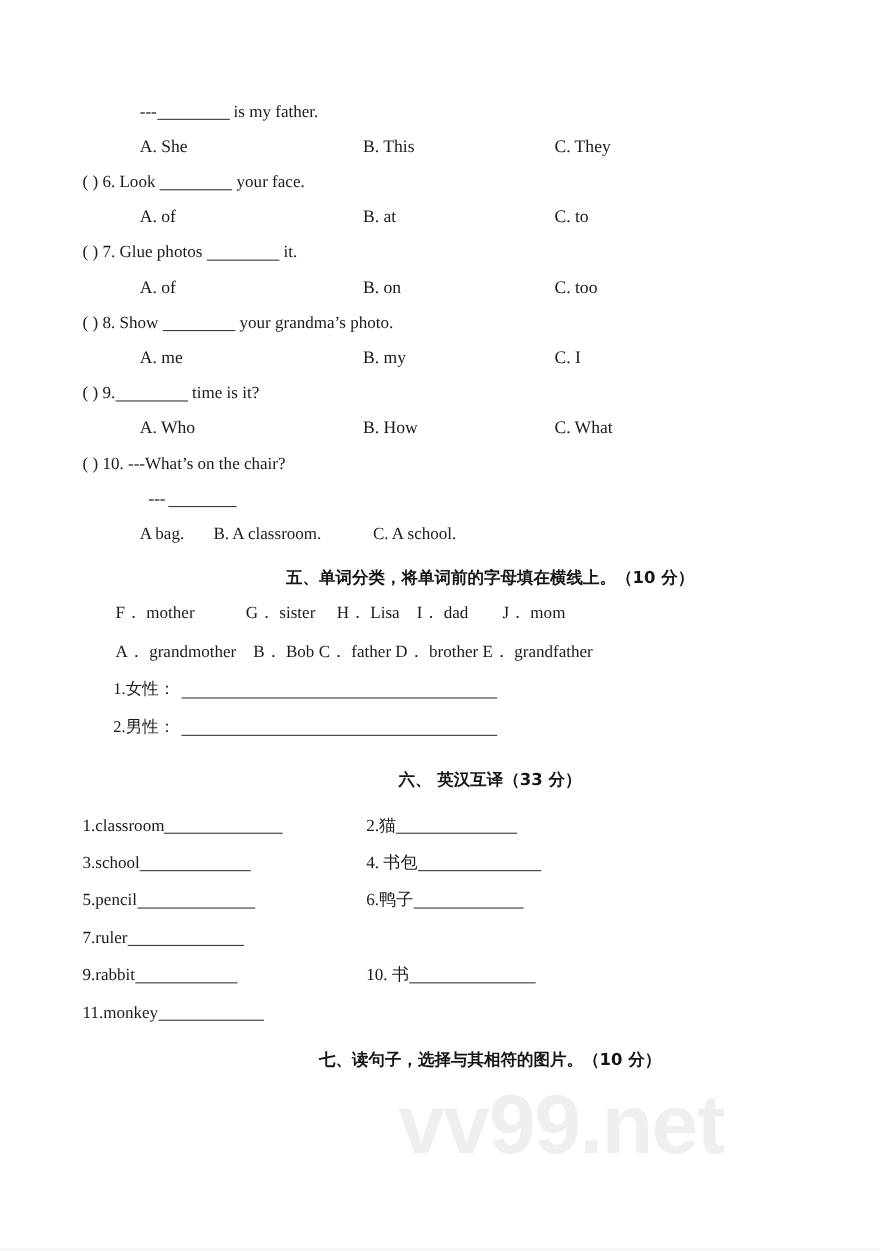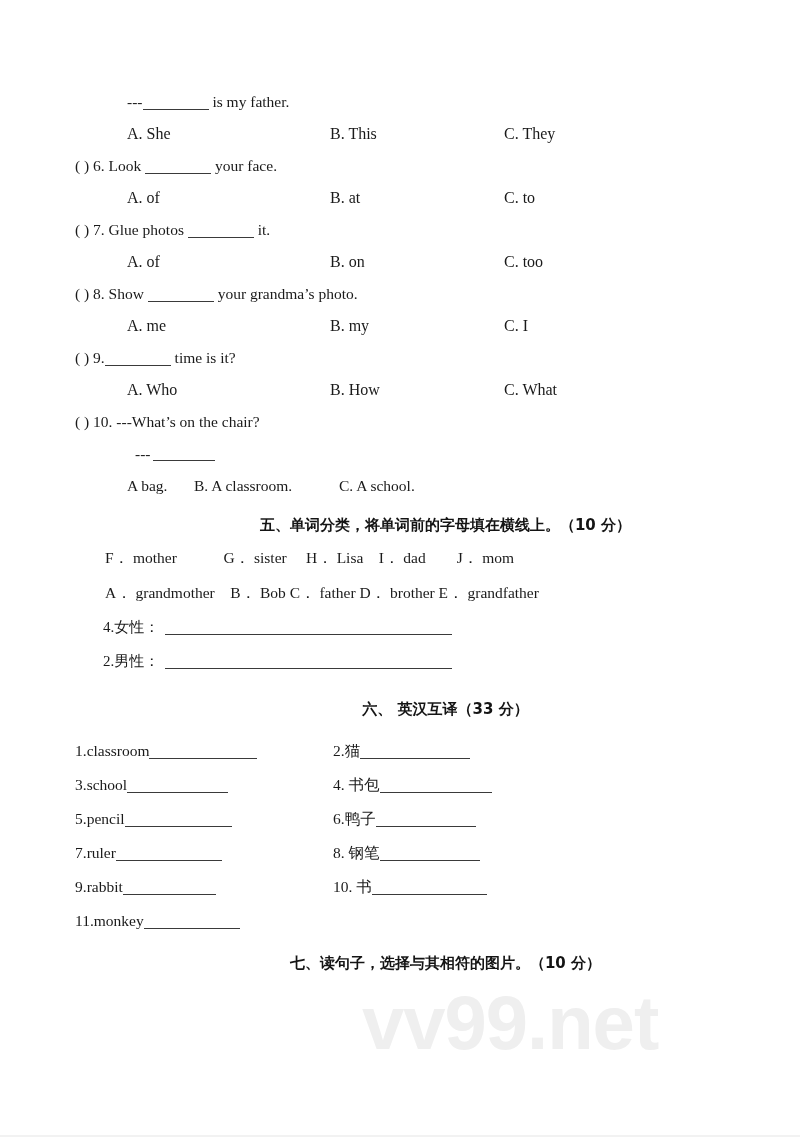--- a/index.html
+++ b/index.html
@@ -223,21 +223,21 @@
       <span class="o3">C. A school.</span>
     </div>
 
     <div style="height:8px"></div>
     <div class="sec-heading">五、单词分类，将单词前的字母填在横线上。（10 分）</div>
 
     <div class="wb-row">F． mother   G． sister  H． Lisa I． dad  J． mom</div>
     <div class="wb-row">A． grandmother B． Bob C． father D． brother E． grandfather</div>
 
     <div class="cl-row">
-      <span class="lbl">4.女性：</span>
+      <span class="lbl">1.女性：</span>
       <span class="rule"></span>
     </div>
     <div class="cl-row">
       <span class="lbl">2.男性：</span>
       <span class="rule"></span>
     </div>
 
     <div style="height:16px"></div>
     <div class="sec-heading">六、 英汉互译（33 分）</div>
 
@@ -253,21 +253,20 @@
       <span class="tr-cell right"><span>4.  书包</span><span class="ul" style="width:112px"></span></span>
     </div>
 
     <div class="tr-row">
       <span class="tr-cell left"><span>5.pencil</span><span class="ul" style="width:107px"></span></span>
       <span class="tr-cell right"><span>6.鸭子</span><span class="ul" style="width:100px"></span></span>
     </div>
 
     <div class="tr-row">
       <span class="tr-cell left"><span>7.ruler</span><span class="ul" style="width:106px"></span></span>
-      <span class="tr-cell right"><span>8.  钢笔</span><span class="ul" style="width:100px"></span></span>
     </div>
 
     <div class="tr-row">
       <span class="tr-cell left"><span>9.rabbit</span><span class="ul" style="width:93px"></span></span>
       <span class="tr-cell right"><span>10.  书</span><span class="ul" style="width:115px"></span></span>
     </div>
 
     <div class="tr-row">
       <span class="tr-cell left"><span>11.monkey</span><span class="ul" style="width:96px"></span></span>
     </div>

